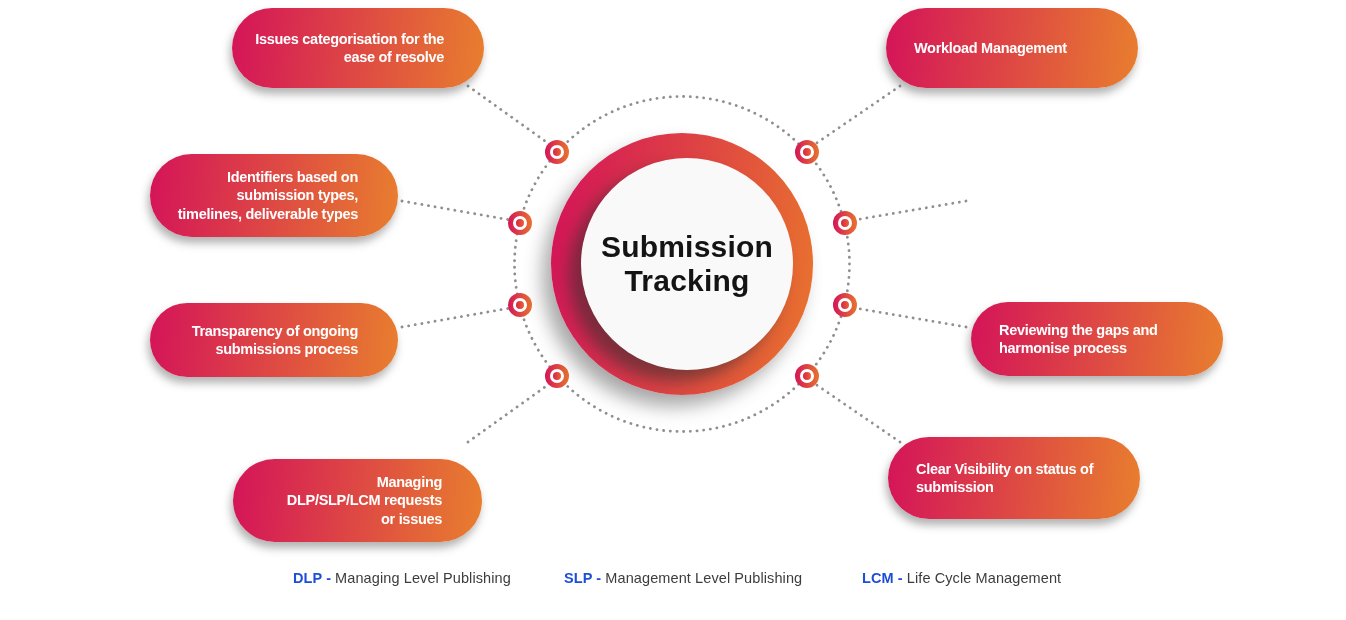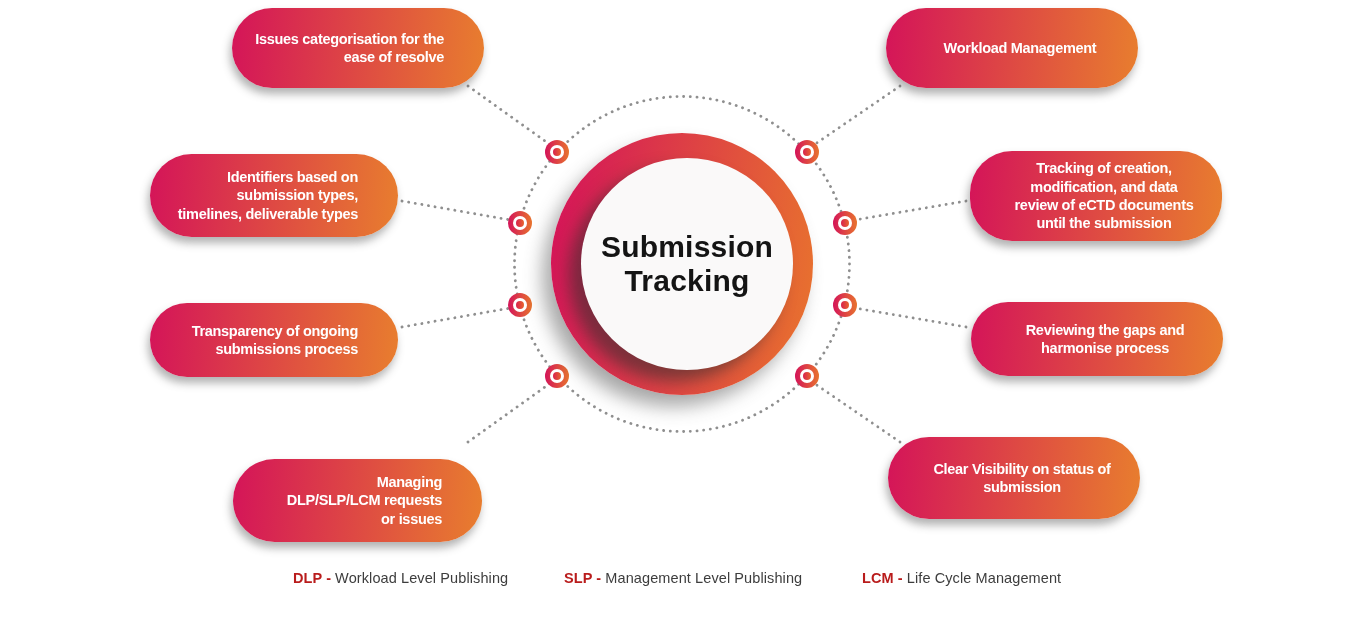--- a/index.html
+++ b/index.html
@@ -41,21 +41,21 @@
     display:flex;align-items:center;
     color:#ffffff;
   }
   .pill-label{
     width:100%;
     font-size:14.5px;font-weight:700;line-height:1.26;
     letter-spacing:-0.3px;
     white-space:pre-line;
   }
   .pill.left  .pill-label{text-align:right;padding-right:40px;padding-left:14px;}
-  .pill.right .pill-label{text-align:center;padding-left:28px;padding-right:12px;}
+  .pill.right .pill-label{text-align:left;padding-left:28px;padding-right:12px;}
 
   .p1{left:232px;top:8px;  width:252px;height:80px;}
   .p2{left:150px;top:154px;width:248px;height:83px;}
   .p3{left:150px;top:303px;width:248px;height:74px;}
   .p4{left:233px;top:438px;width:249px;height:83px;margin-top:21px;}
   .p5{left:886px;top:8px;  width:252px;height:80px;}
   .p6{left:970px;top:151px;width:252px;height:90px;}
   .p7{left:971px;top:302px;width:252px;height:74px;}
   .p8{left:888px;top:437px;width:252px;height:82px;}
 
@@ -76,21 +76,21 @@
   .t1{left:545px;top:140px;} .t2{left:508px;top:211px;}
   .t3{left:508px;top:293px;} .t4{left:545px;top:364px;}
   .t5{left:795px;top:140px;} .t6{left:833px;top:211px;}
   .t7{left:833px;top:293px;} .t8{left:795px;top:364px;}
 
   
   .legend-item{
     position:absolute;top:570px;
     font-size:14.5px;color:#3d3d3d;letter-spacing:0.1px;
   }
-  .legend-acronym{font-weight:700;color:#b91c1c;margin-right:4px;}
+  .legend-acronym{font-weight:700;color:#1d4ed8;margin-right:4px;}
   .l1{left:293px;} .l2{left:564px;} .l3{left:862px;text-align:right;}
 </style>
 </head>
 <body>
 
 <div class="stage">
 
   <svg class="connectors" viewBox="0 0 1346 620" xmlns="http://www.w3.org/2000/svg">
     <g stroke="#8f8f8f" stroke-width="2.8" stroke-linecap="round" stroke-dasharray="0.1 6.6" fill="none">
       <circle cx="682" cy="264" r="167.5"></circle>
@@ -119,26 +119,20 @@
 timelines, deliverable types</div>
   </div>
   <div class="pill left p4">
     <div class="pill-label">Managing
 DLP/SLP/LCM requests
 or issues</div>
   </div>
 
   <div class="pill right p5">
     <div class="pill-label">Workload Management</div>
-  </div>
-  <div class="pill right p6">
-    <div class="pill-label">Tracking of creation,
-modification, and data
-review of eCTD documents
-until the submission</div>
   </div>
   <div class="pill right p7">
     <div class="pill-label">Reviewing the gaps and
 harmonise process</div>
   </div>
   <div class="pill right p8">
     <div class="pill-label">Clear Visibility on status of
 submission</div>
   </div>
 
@@ -184,21 +178,21 @@
     </div>
 
   <div class="center-ring">
     <div class="center-inner">
       <div class="center-title">Submission
 Tracking</div>
     </div>
   </div>
 
   <div class="legend-item l1">
-    <span class="legend-acronym">DLP -</span><span class="legend-meaning">Workload Level Publishing</span>
+    <span class="legend-acronym">DLP -</span><span class="legend-meaning">Managing Level Publishing</span>
   </div>
   <div class="legend-item l2">
     <span class="legend-acronym">SLP -</span><span class="legend-meaning">Management Level Publishing</span>
   </div>
   <div class="legend-item l3">
     <span class="legend-acronym">LCM -</span><span class="legend-meaning">Life Cycle Management</span>
   </div>
 
 </div>
 

